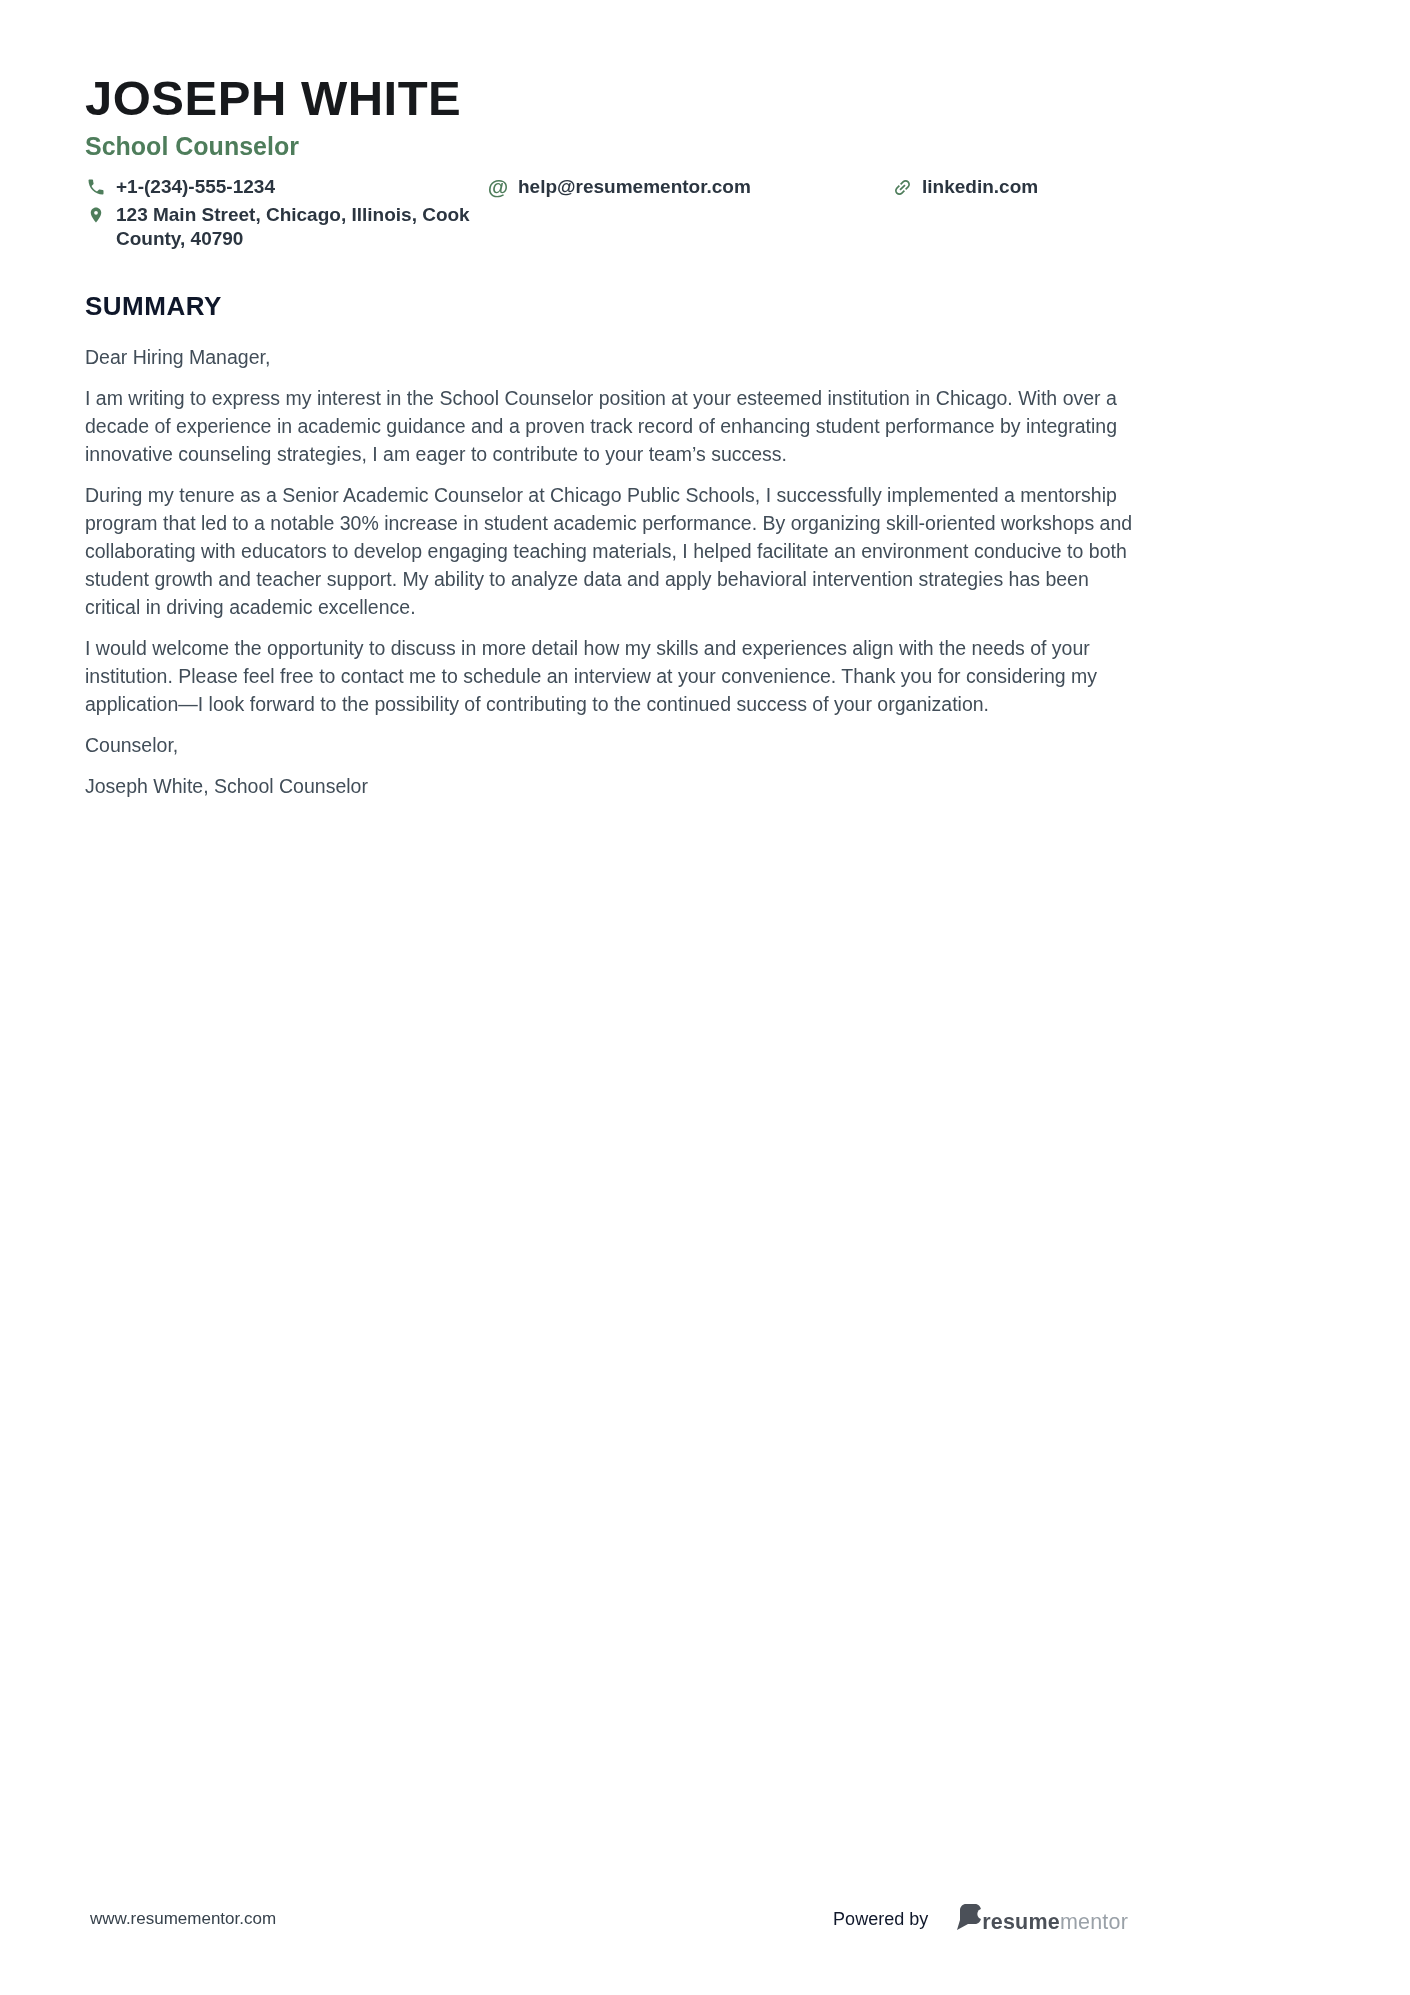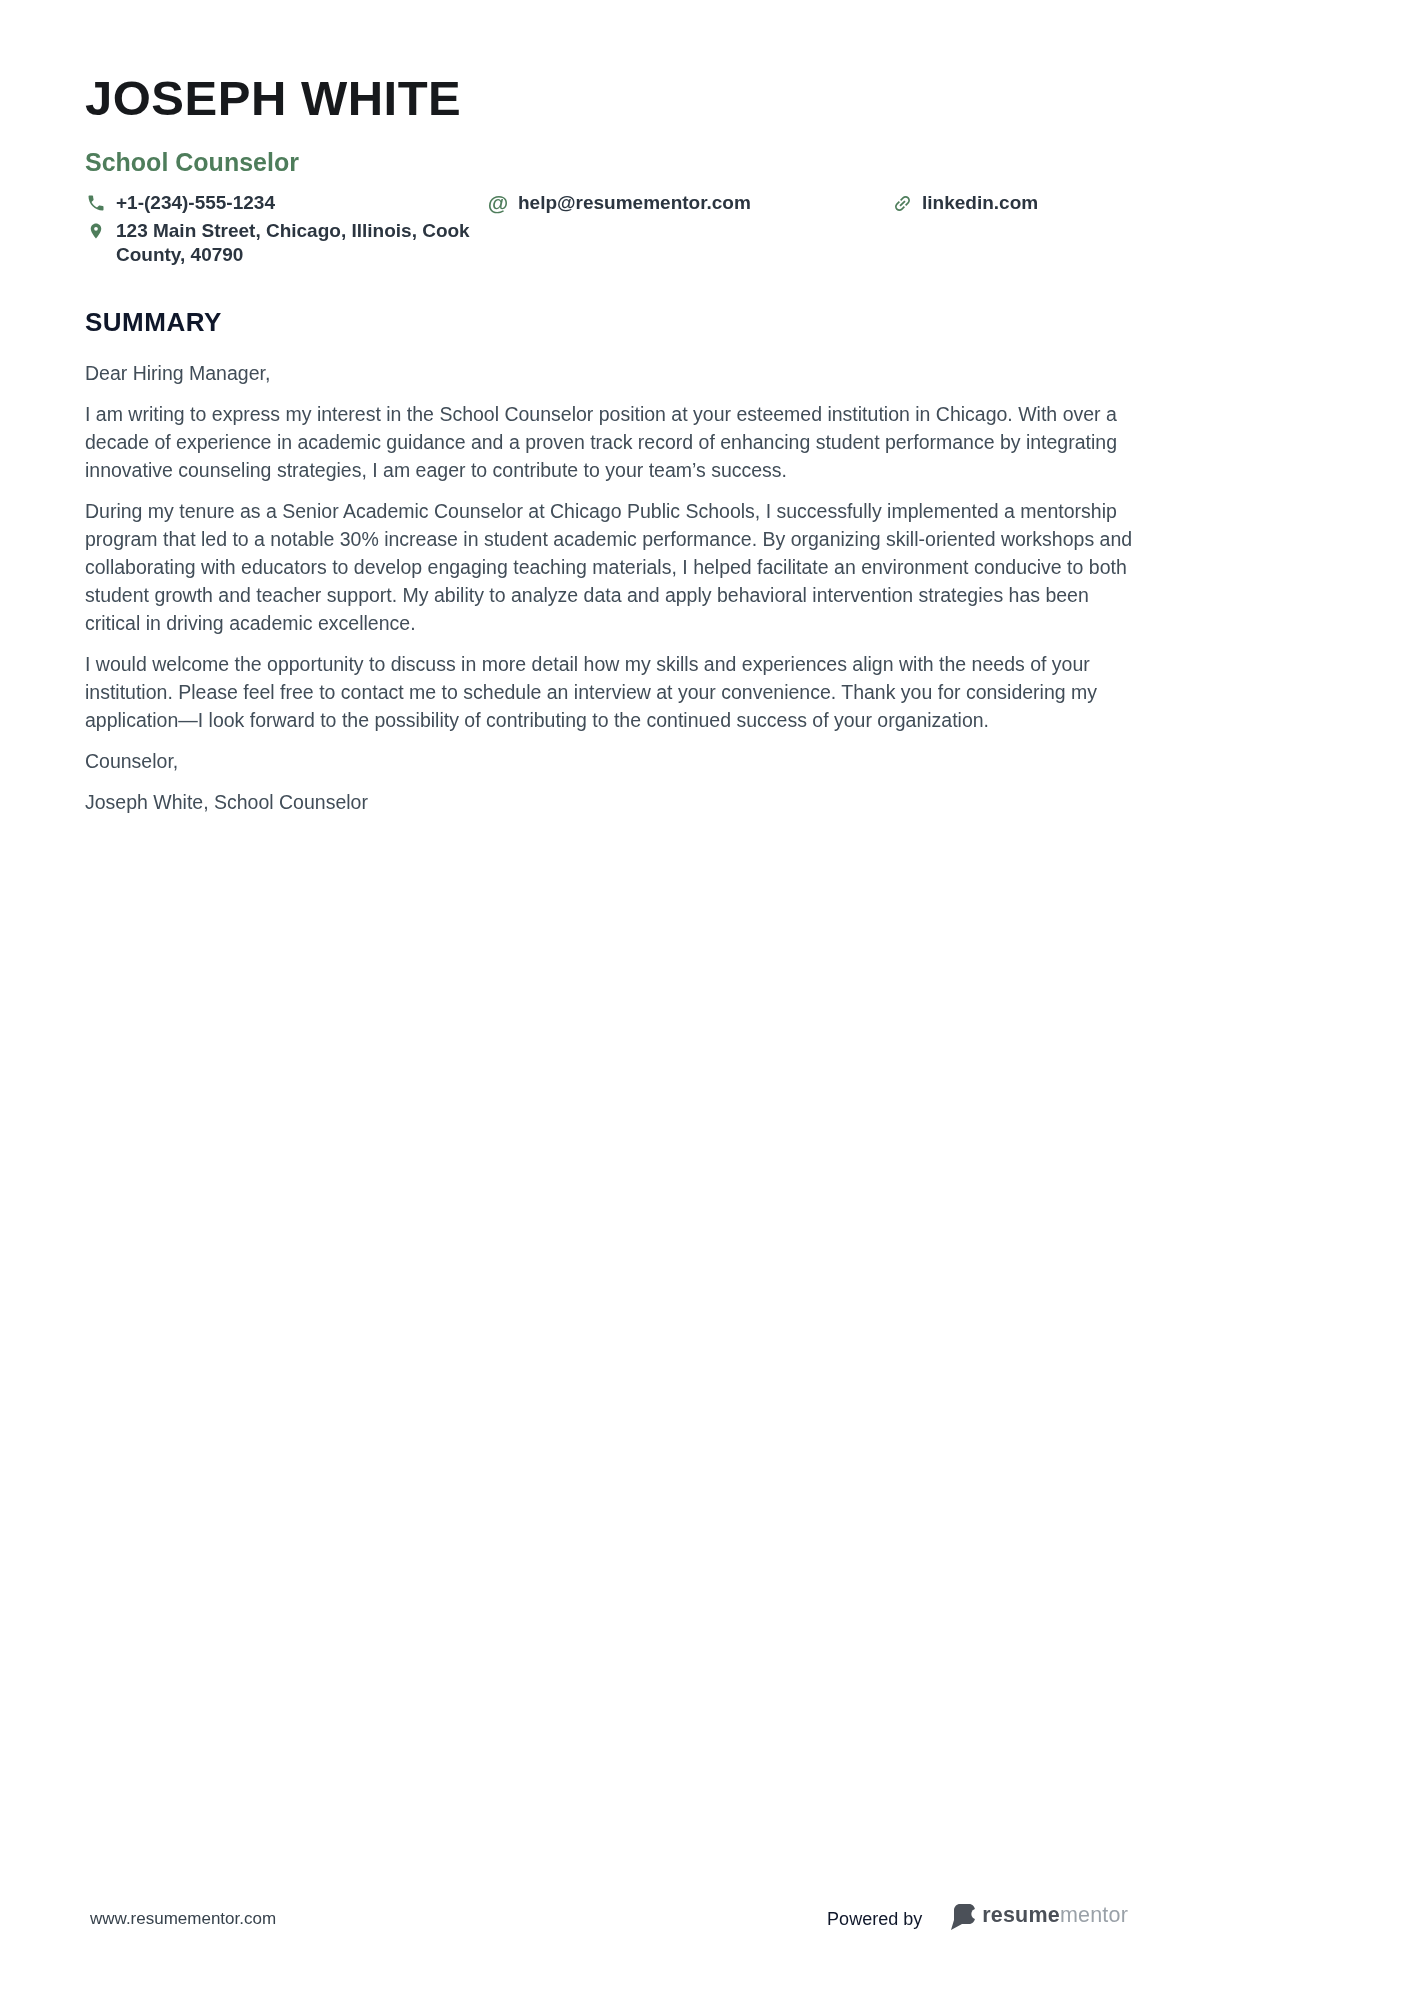--- a/index.html
+++ b/index.html
@@ -17,21 +17,21 @@
   }
   
   .name {
     font-size: 49px;
     font-weight: 800;
     letter-spacing: 0.5px;
     color: #17191c;
     line-height: 52px;
   }
   .job-title {
-    margin-top: 23px;
+    margin-top: 7px;
     font-size: 25px;
     font-weight: 700;
     color: #4e7d5b;
     line-height: 30px;
   }
   .contact-row {
     position: relative;
     margin-top: 14px;
     min-height: 80px;
   }
@@ -93,22 +93,22 @@
     display: flex;
     align-items: center;
     gap: 28px;
   }
   .powered-by {
     font-size: 18px;
     color: #0f172a;
   }
   .brand {
     display: flex;
-    align-items: flex-start;
-    gap: 6px;
+    align-items: flex-end;
+    gap: 0;
   }
   .brand-text { font-size: 21.5px; letter-spacing: 0.2px; }
   .brand-bold { font-weight: 800; color: #4b5058; }
   .brand-light { font-weight: 400; color: #9aa1a8; }
 </style>
 </head>
 <body>
 
 <div class="page">
   <div class="content">

